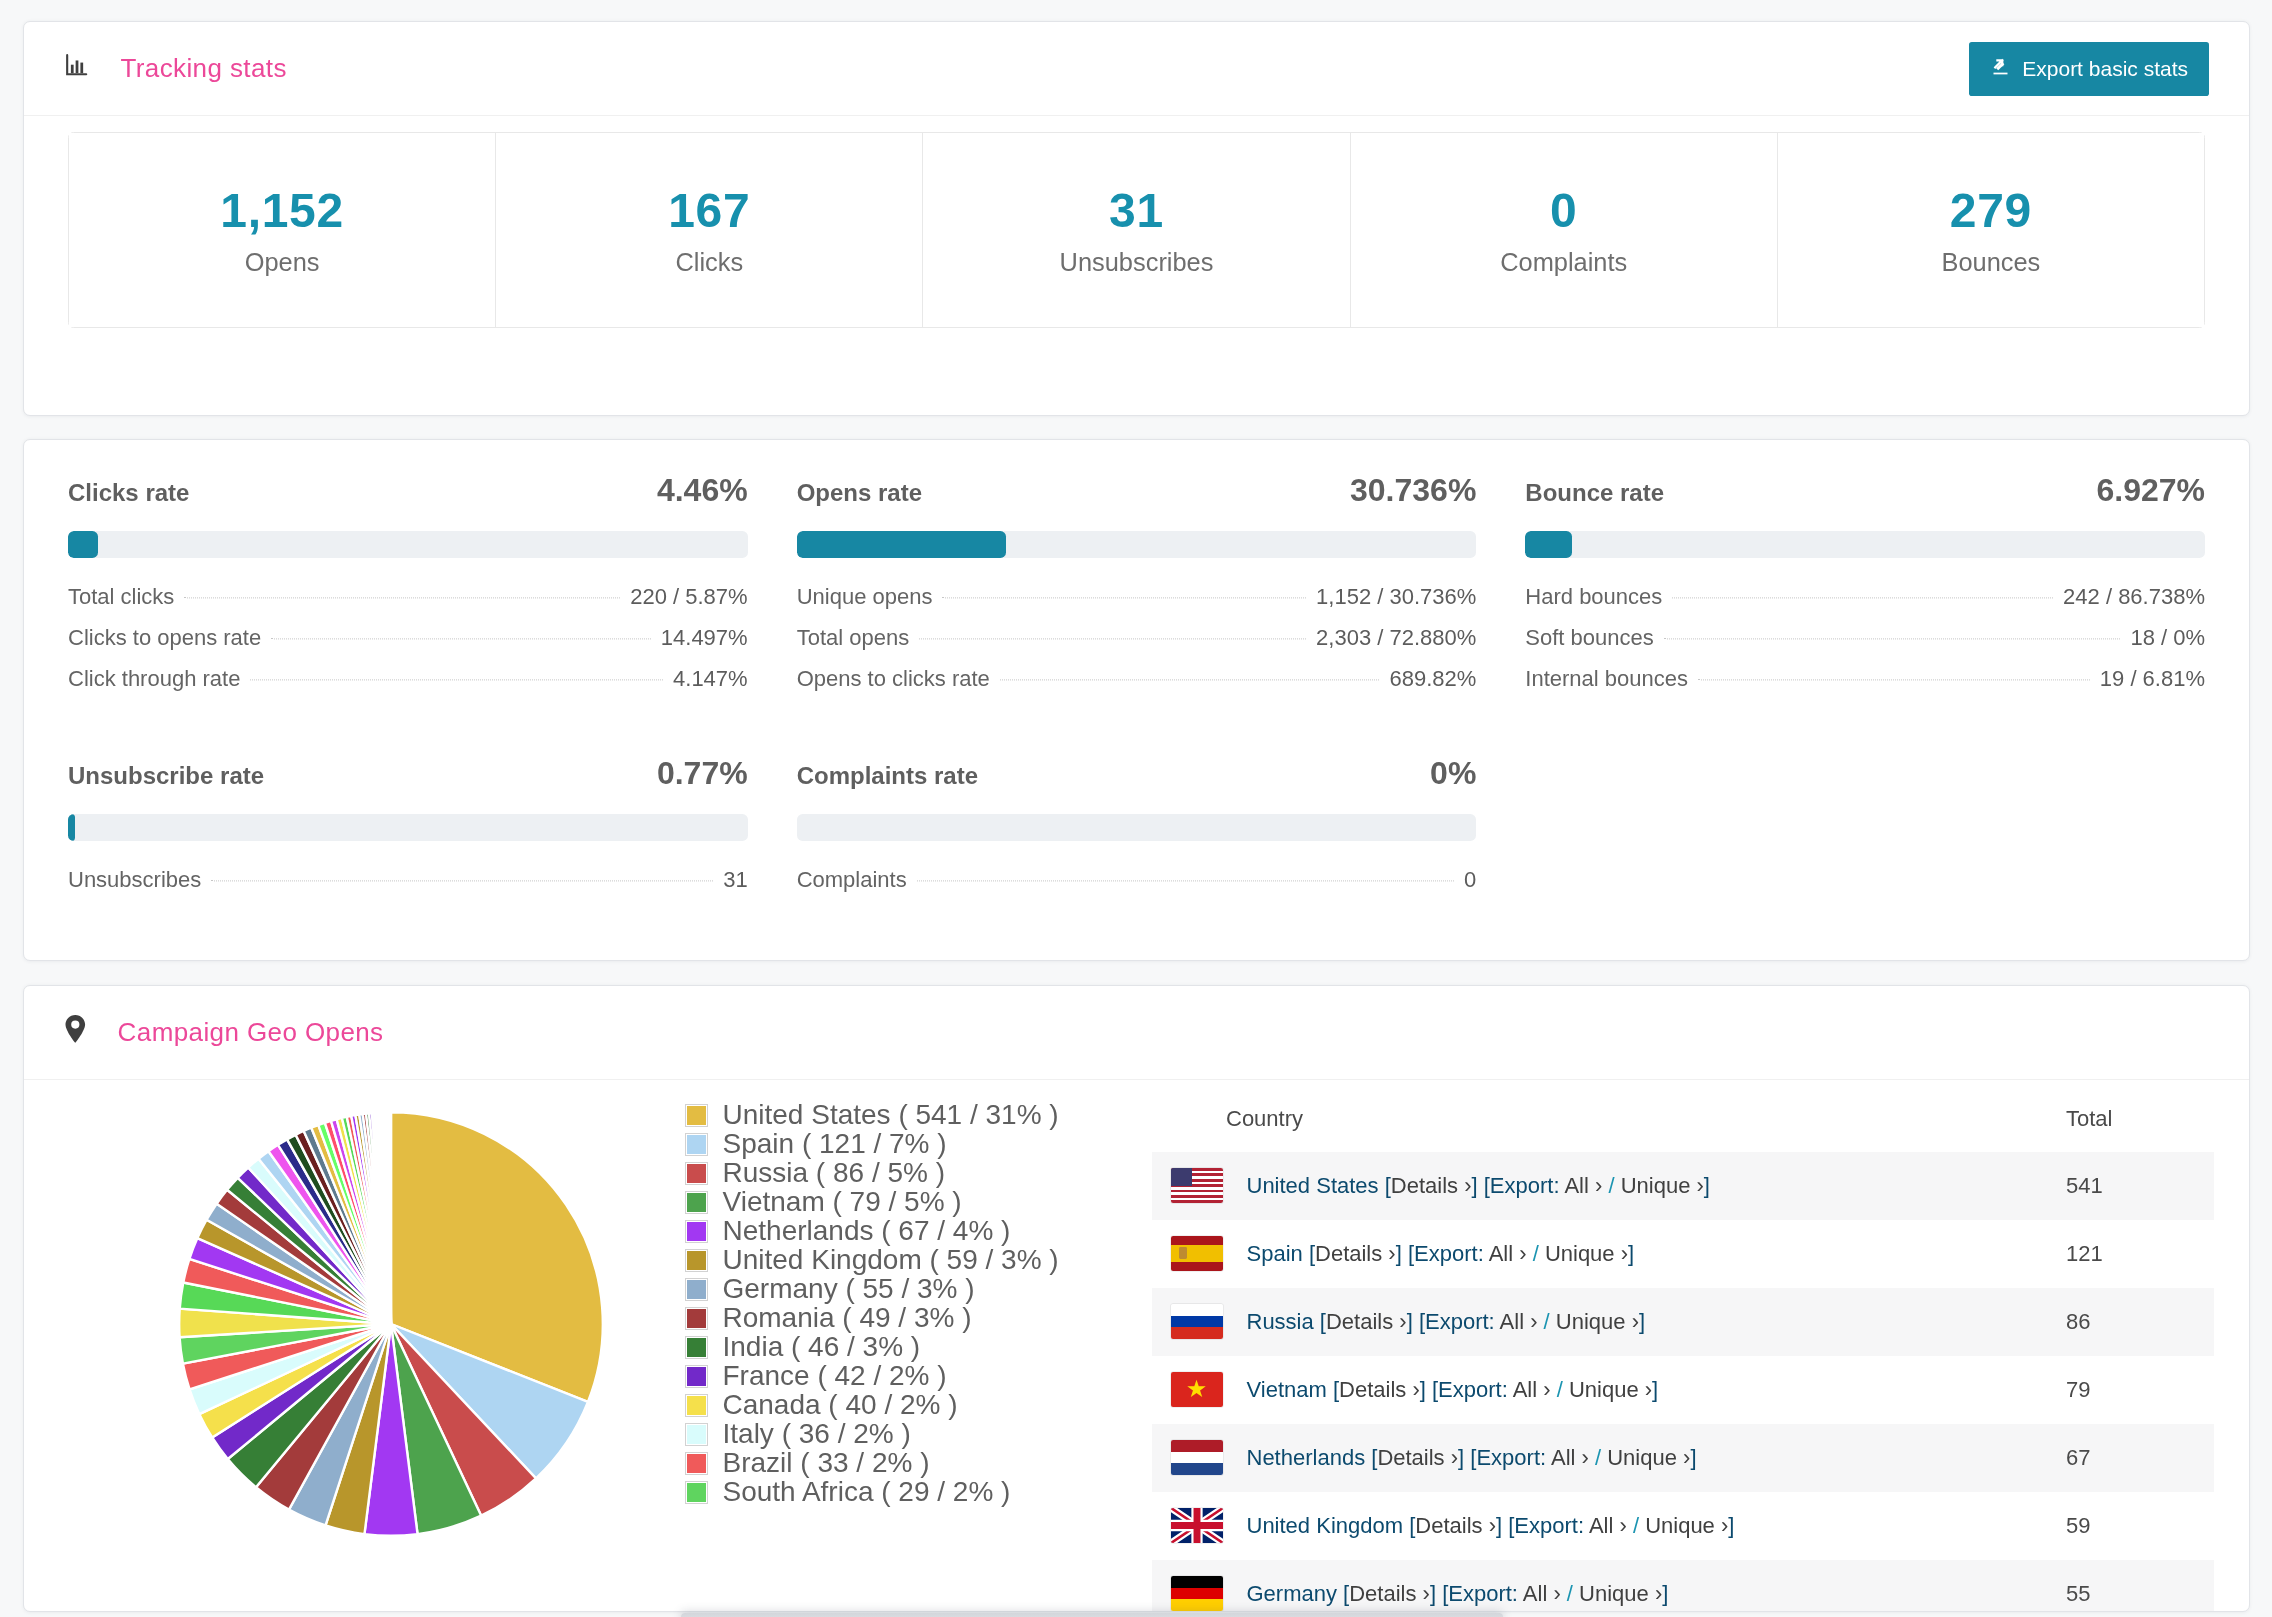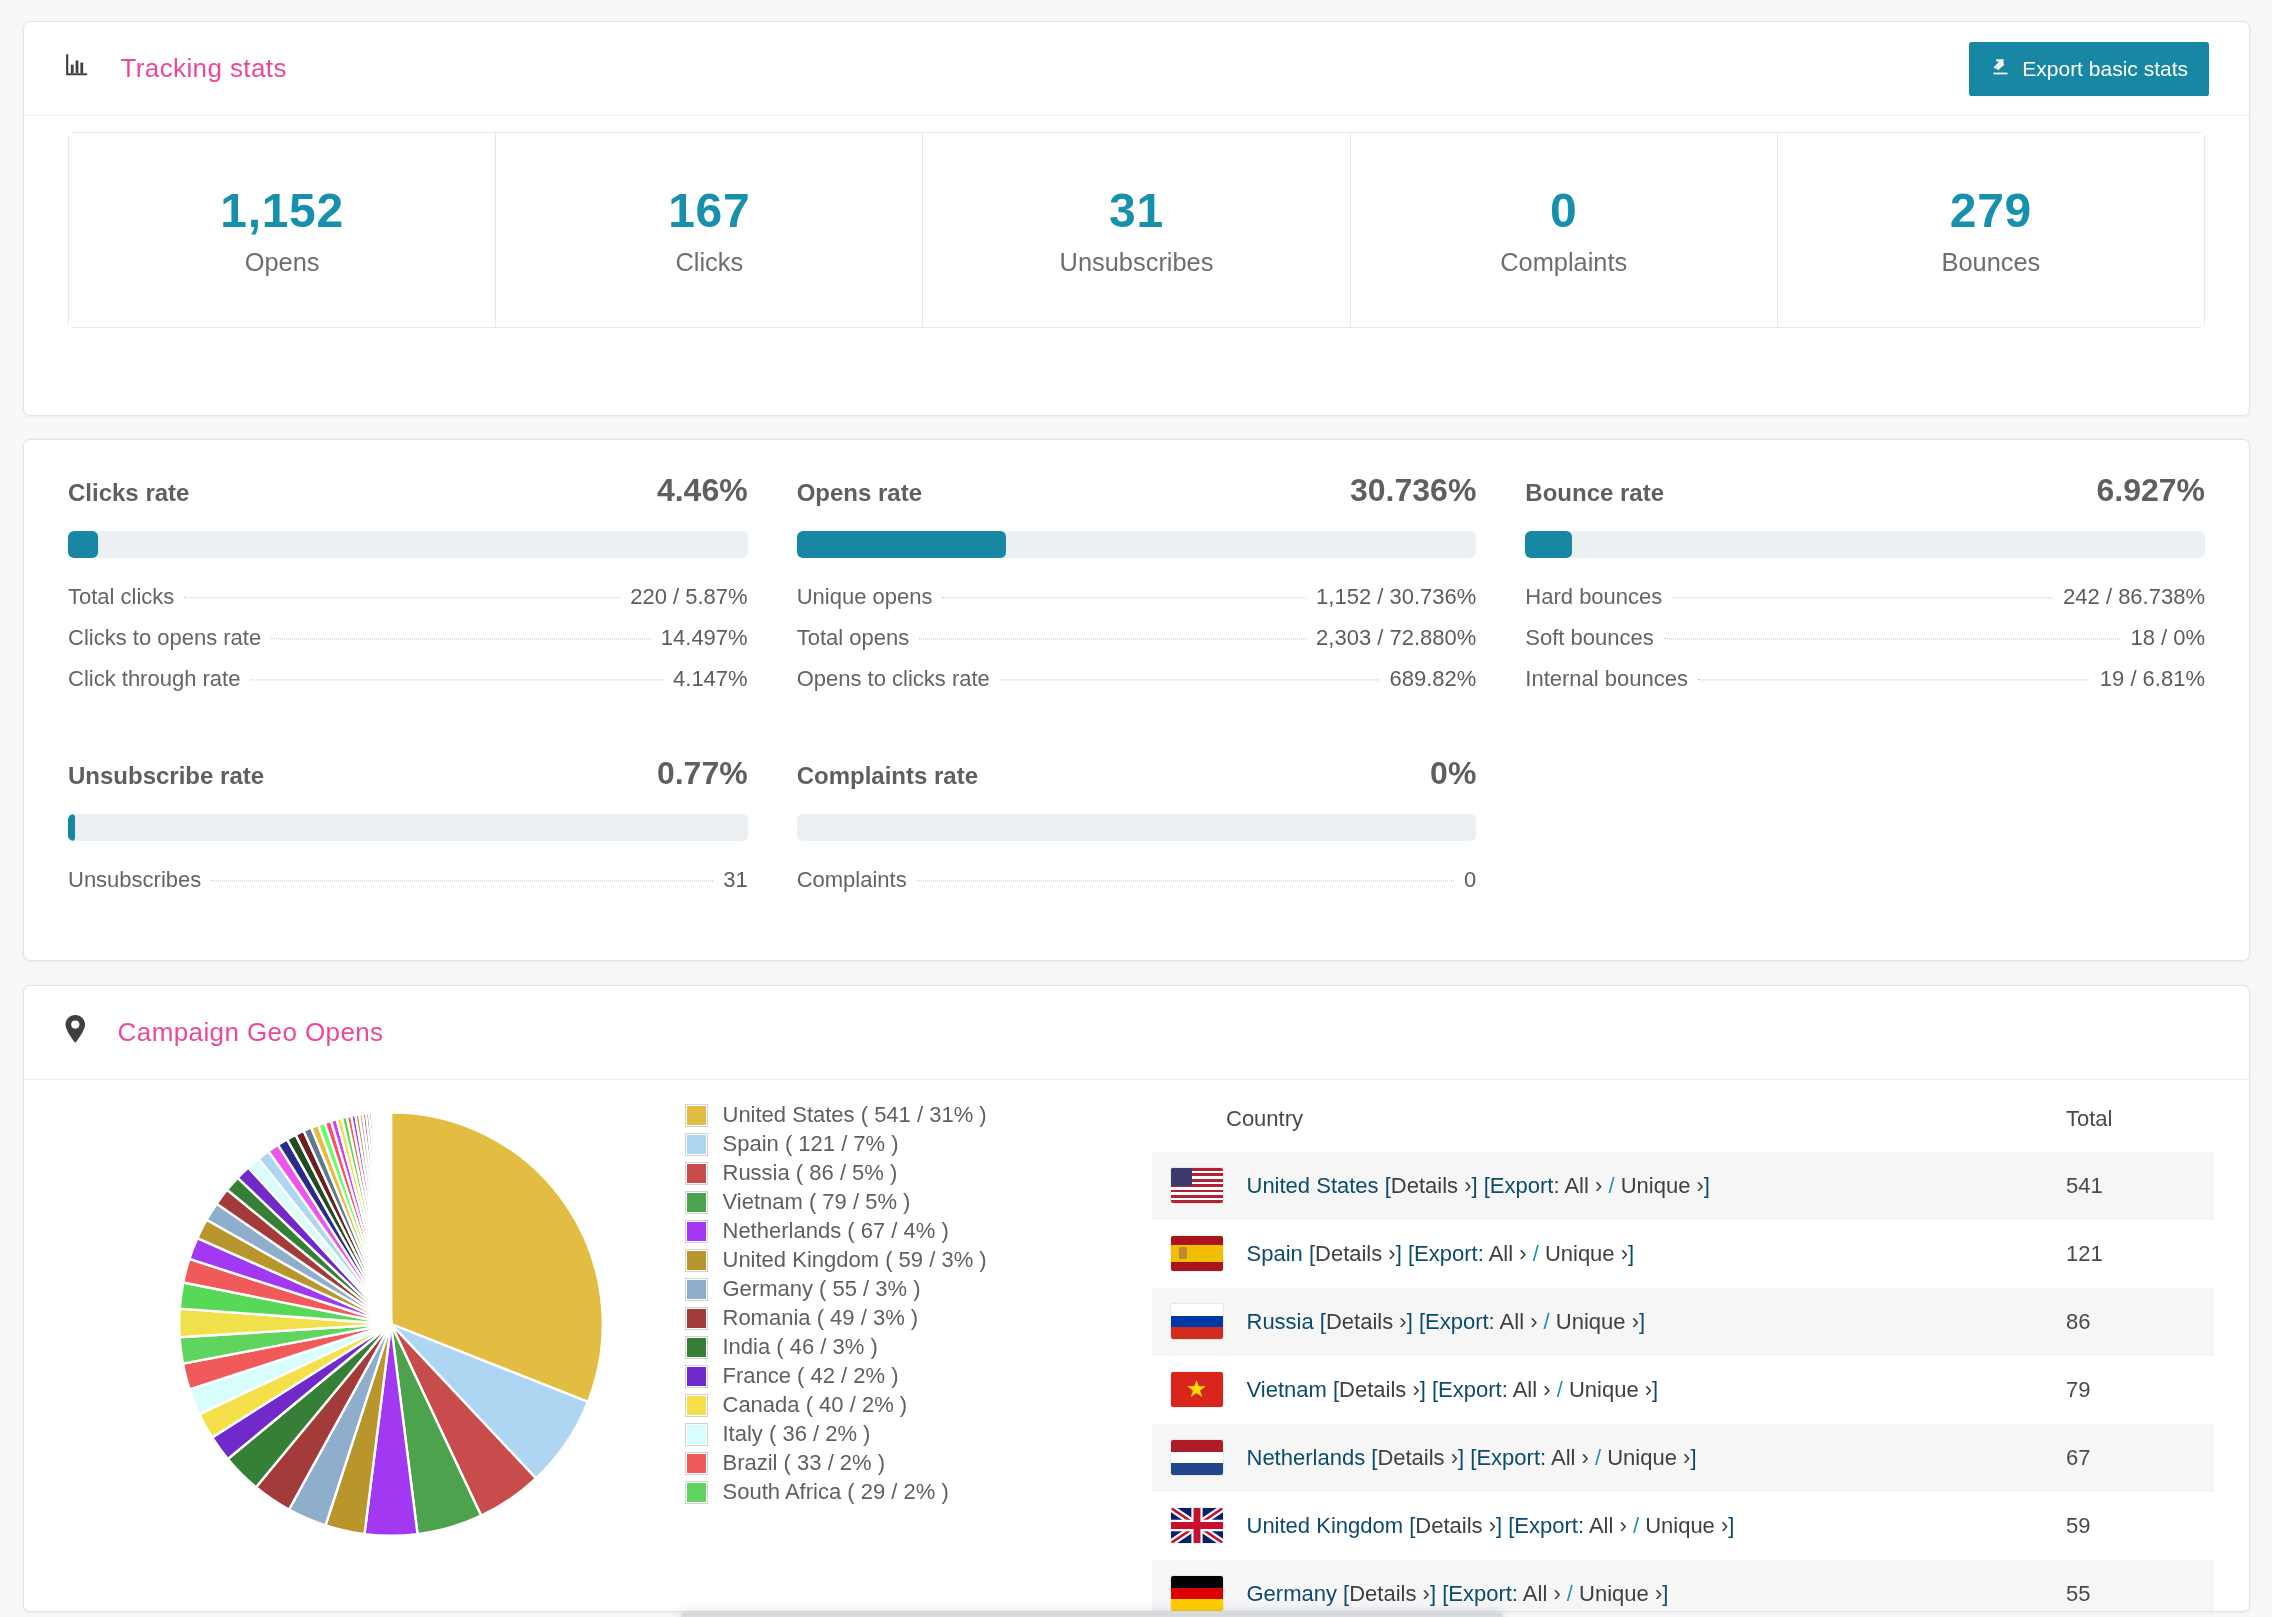--- a/index.html
+++ b/index.html
@@ -49,21 +49,21 @@
   .rate-row-label { white-space:nowrap; }
   .leader { flex:1; border-bottom:1.4px dotted #c6c6c6; margin:0 10px; transform:translateY(-5.6px); }
   .rate-row-value { white-space:nowrap; color:#5c5c5c; }
 
   
   .geo-content { display:flex; padding:7px 35px 0 44px; }
   .pie-wrap { width:466px; height:466px; margin-left:90px; margin-top:4.2px; flex:none; }
 
   .legend { margin-left:62px; margin-top:14px; width:395px; flex:none; list-style:none; }
   .legend li { display:flex; align-items:center; gap:15.5px; height:29px;
-    font-size:22px; color:#5f5f5f; white-space:nowrap; }
+    font-size:28px; color:#5f5f5f; white-space:nowrap; }
   .swatch { width:21px; height:21px; flex:none; border:1.4px solid #fff; outline:1.4px solid #d2d2d2; }
 
   .geo-table { flex:1; margin-left:71px; margin-top:0; }
   .gt-header { display:flex; align-items:center; height:65px;
     font-size:22px; color:#4a4a4a; }
   .gt-row { display:flex; align-items:center; height:68px; font-size:22px; color:#4a4a4a; }
   .gt-row.stripe { background:#f6f6f7; }
   .gt-col-country { flex:1; display:flex; align-items:center; padding-left:10px; }
   .gt-header .gt-col-country { padding-left:74px; }
   .gt-col-total { width:148px; flex:none; }

